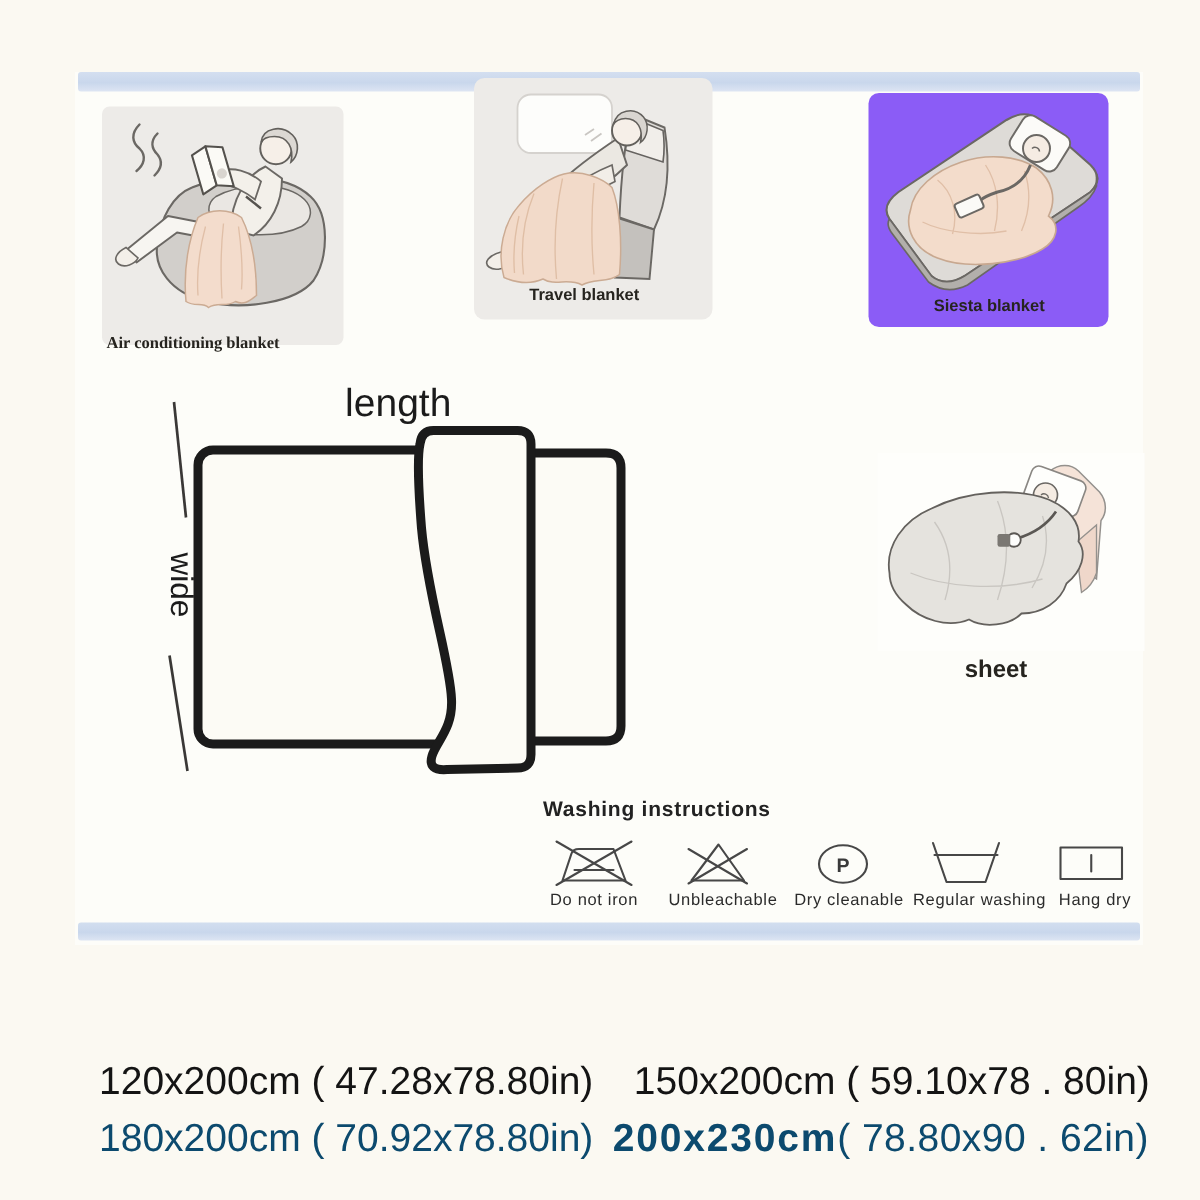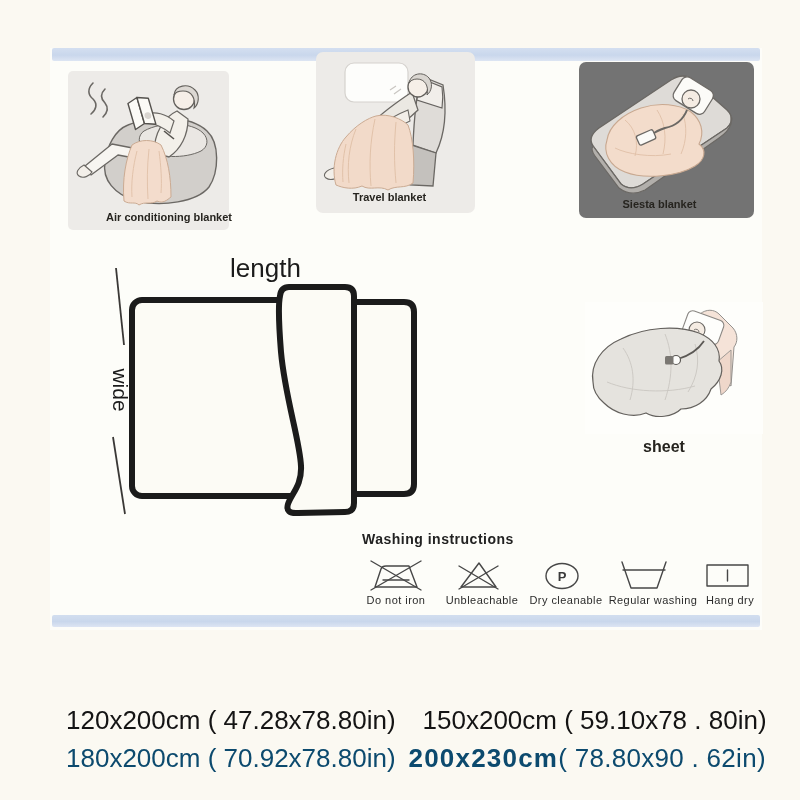--- a/index.html
+++ b/index.html
@@ -45,21 +45,21 @@
       </g>
 
       <circle cx="116" cy="28" r="10.5" fill="#f6efe8" stroke="#63605c" stroke-width="1.3"></circle>
 
       <path d="M106,24 C107,14 120,12 127,19 C132,24 131,33 126,37 C128,28 124,20 115,20 C110,20 107,22 106,24 Z" fill="#dcd8d3" stroke="#63605c" stroke-width="1.1"></path>
 
       <path d="M64,74 C58,88 54,108 56,130 C62,134 67,130 71,134 C77,130 83,134 89,130 C95,133 99,129 103,126 C103,106 100,88 93,74 C85,68 72,68 64,74 Z" fill="#f3dccc" stroke="#cbab93" stroke-width="1.0"></path>
       <path d="M69,80 C65,95 63,112 64,126 M81,78 C79,96 79,112 80,128 M91,80 C93,95 94,110 93,122" fill="none" stroke="#e0bfa7" stroke-width="0.9"></path>
     </svg>
 
-    <div class="abs" style="left:3px;top:140px;width:161px;text-align:right;font-size:11px;font-weight:bold;color:#26241f;">Air conditioning blanket</div>
+    <div class="abs" style="left:3px;top:152px;width:161px;text-align:left;font-size:11px;font-weight:bold;color:#26241f;font-family:Liberation Serif, serif;">Air conditioning blanket</div>
   </div>
 
   <div class="abs" style="left:316px;top:52px;width:159px;height:161px;background:#edebe8;border-radius:7px;">
     <svg width="159" height="161" viewBox="0 0 159 161" style="position:absolute;left:0;top:0;">
 
       <rect x="29" y="11" width="63" height="39" rx="9" fill="#fdfdfb" stroke="#d5d2ce" stroke-width="1.2"></rect>
       <path d="M74,38 l6,-4 M78,42 l7,-5" stroke="#c9c6c2" stroke-width="1.2" fill="none"></path>
 
       <path d="M105,24 L127,33 C131,58 129,82 120,101 L97,93 C98,68 100,45 105,24 Z" fill="#dfdcd8" stroke="#6b6864" stroke-width="1.3"></path>
 
@@ -79,21 +79,21 @@
 
       <path d="M18,116 C10,118 6,123 10,126 C14,129 22,127 24,123 Z" fill="#f3efe9" stroke="#6b6864" stroke-width="1.1"></path>
 
       <path d="M20,133 C15,116 20,96 30,85 C40,73 52,66 60,64 C72,61 86,67 92,73 C97,86 99,108 97,131 C89,137 80,133 72,138 C63,133 54,139 46,134 C37,138 27,136 20,133 Z" fill="#f2dac9" stroke="#cbab93" stroke-width="1.0"></path>
       <path d="M40,77 C33,94 31,113 33,131 M59,67 C54,90 53,112 55,134 M80,70 C78,92 78,110 80,131 M30,92 C27,105 26,118 27,130" fill="none" stroke="#dfbea5" stroke-width="0.9"></path>
     </svg>
 
     <div class="abs" style="left:-6px;top:139px;width:159px;text-align:center;font-size:11px;font-weight:bold;color:#26241f;">Travel blanket</div>
   </div>
 
-  <div class="abs" style="left:579px;top:62px;width:175px;height:156px;background:#737373;border-radius:7px;">
+  <div class="abs" style="left:579px;top:62px;width:160px;height:156px;background:#8b5cf6;border-radius:7px;">
     <svg width="161" height="156" viewBox="0 0 161 156" style="position:absolute;left:0;top:0;">
 
       <path d="M14,84 C10,78 12,72 20,66 L92,18 C100,13 108,13 114,18 L148,48 C154,54 154,60 148,66 L64,122 C56,127 48,127 42,122 Z" fill="#dedbd7" stroke="#6b6864" stroke-width="1.4"></path>
 
       <path d="M14,84 L42,122 C48,127 56,127 64,122 L148,66 C152,62 154,58 152,54 L152,62 C150,68 146,72 140,76 L66,128 C56,133 48,132 40,126 L16,94 C13,90 12,87 14,84 Z" fill="#b2afab" stroke="#6b6864" stroke-width="1.1"></path>
 
       <g transform="rotate(32 114 34)">
         <rect x="96" y="20" width="36" height="27" rx="6" fill="#fcfbf8" stroke="#6e6b67" stroke-width="1.3"></rect>
       </g>
 

